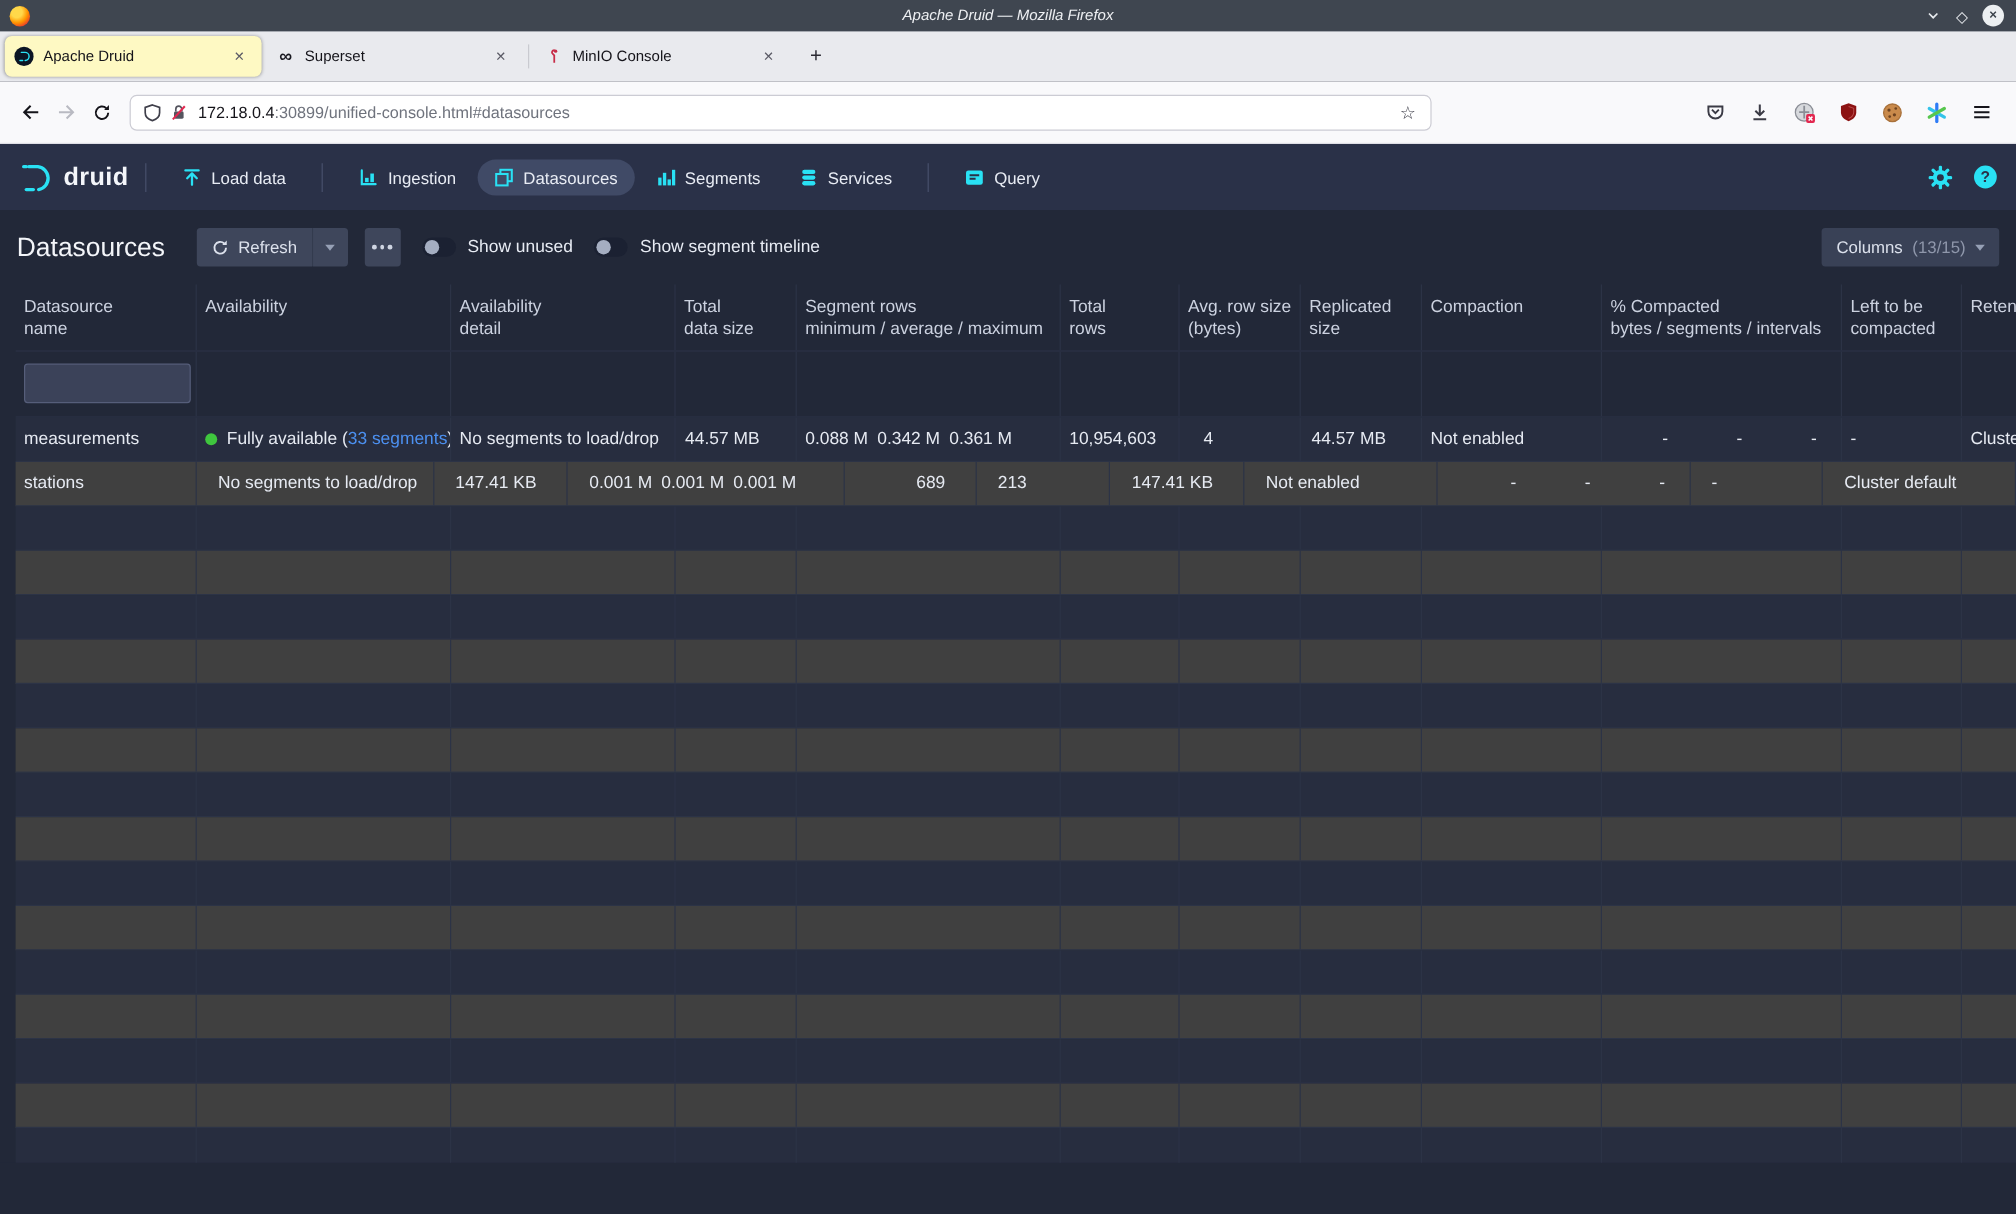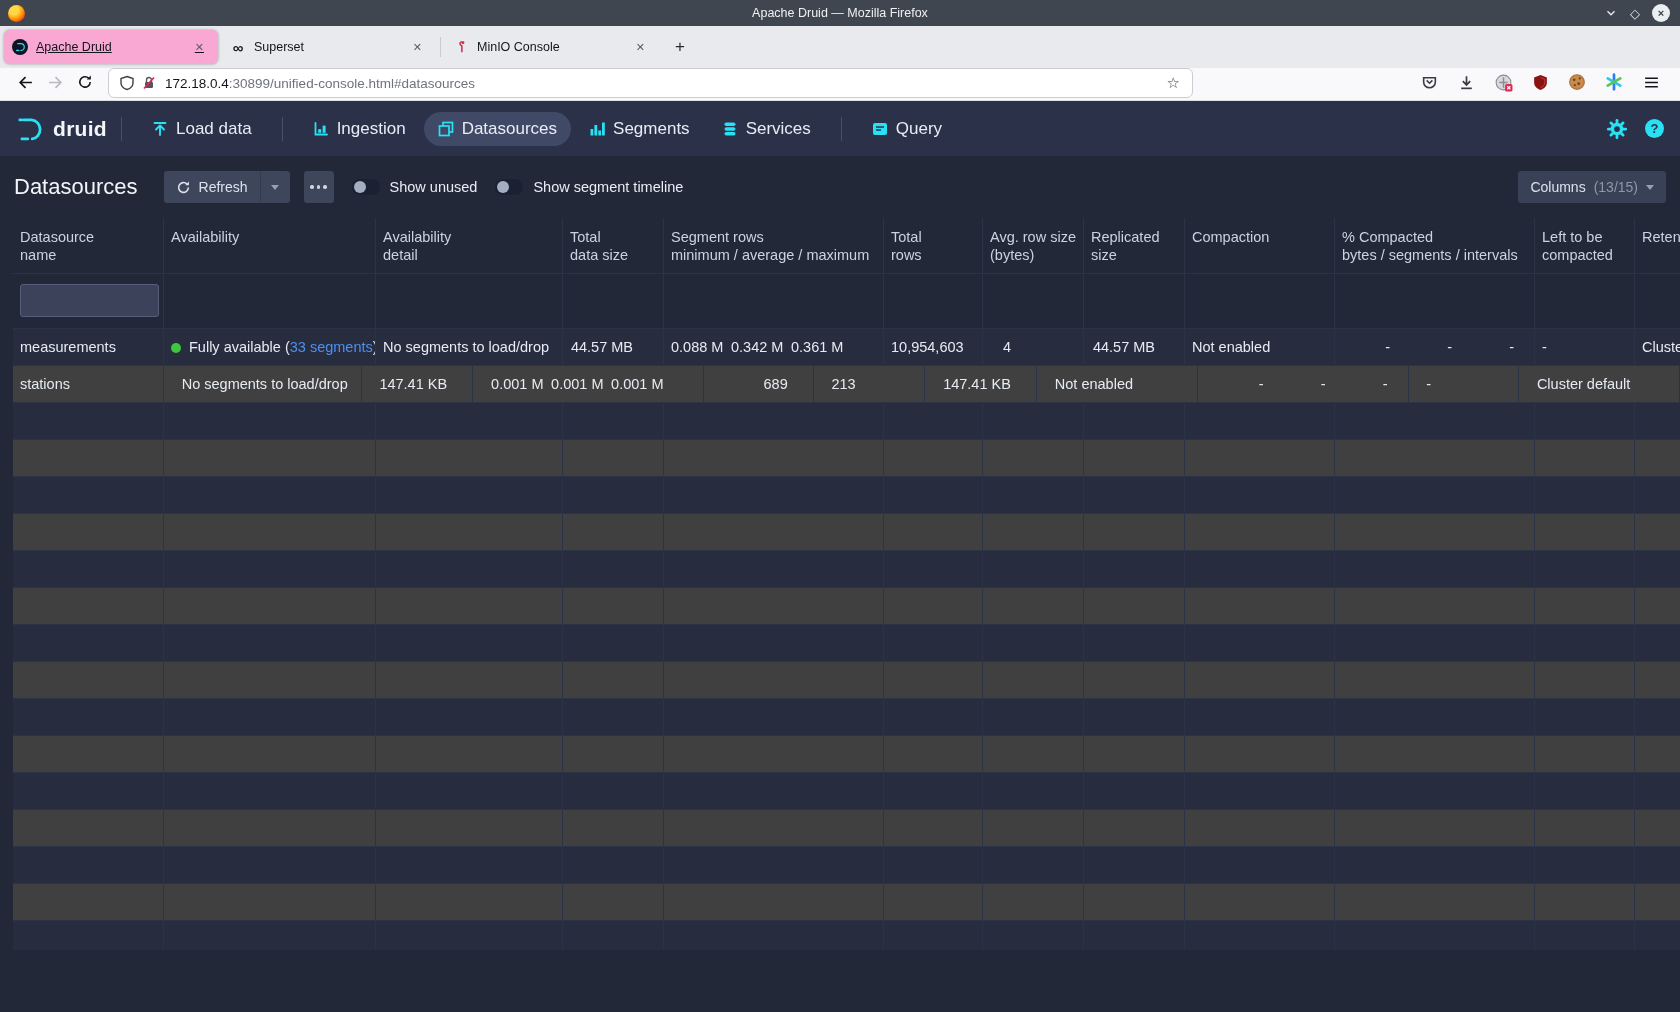--- a/index.html
+++ b/index.html
@@ -10,56 +10,56 @@
     background:#222838; position:relative;
   }
 
   
   #titlebar {
     height:26px; background:#3f4650; color:#eef0f3;
     display:flex; align-items:center; position:relative; font-size:12.5px;
   }
   .fx-logo { width:17px; height:17px; border-radius:50%; margin-left:8px;
     background:radial-gradient(circle at 35% 30%, #ffd84a 0 28%, #ff9500 55%, #e7332c 82%); }
-  #win-title { position:absolute; left:0; right:0; text-align:center; pointer-events:none; }
+  #win-title { position:absolute; left:0; right:0; text-align:center; pointer-events:none;font-style:italic; }
   #win-controls { margin-left:auto; display:flex; align-items:center; gap:12px; padding-right:10px; z-index:2; }
   .win-glyph { color:#e6e9ed; font-size:13px; line-height:1; }
   .win-close { width:18px; height:18px; border-radius:50%; background:#eceff1; color:#3c434b;
     font-size:11px; font-weight:bold; display:flex; align-items:center; justify-content:center; }
 
   #tabbar { height:42px; background:#e9eaee; display:flex; align-items:center; padding-left:4px; }
   .tab { width:214px; height:34px; border-radius:6px; display:flex; align-items:center;
     padding:0 8px; font-size:12.5px; color:#15141a; margin-right:4px; position:relative; }
-  .tab.active { background:#f9a8d4; box-shadow:0 0 3px rgba(0,0,0,.35);text-decoration:underline; }
+  .tab.active { background:#fef9c3; box-shadow:0 0 3px rgba(0,0,0,.35); }
   .tab .fav { width:16px; height:16px; flex:none; margin-right:8px; display:flex; align-items:center; justify-content:center; }
   .tab .t-title { flex:1; overflow:hidden; white-space:nowrap; }
   .tab .t-close { color:#5b5b66; font-size:11px; padding:4px 6px; }
   .tab-sep { width:1px; height:20px; background:#c9cad0; margin-right:4px; }
   #new-tab { font-size:17px; color:#2b2a33; padding:2px 12px; }
   .fav-druid { width:16px; height:16px; border-radius:50%; background:#0c1524; display:flex; align-items:center; justify-content:center; }
   .fav-superset { font-size:15px; font-weight:bold; color:#18181f; line-height:1; }
 
-  #toolbar { height:33px; background:#f9f9fb; border-bottom:1px solid #dfdfe6; display:flex; align-items:flex-start; padding:0 10px; }
+  #toolbar { height:52px; background:#f9f9fb; border-bottom:1px solid #dfdfe6; display:flex; align-items:center; padding:0 10px; }
   .tb-btn { width:30px; height:28px; display:flex; align-items:center; justify-content:center; border-radius:4px; flex:none; }
   #urlbar { width:1085px; height:30px; margin-left:8px; background:#ffffff; border:1px solid #ccccd4;
     border-radius:6px; display:flex; align-items:center; padding:0 10px; font-size:13.5px; }
   #url-text { margin-left:8px; color:#15141a; white-space:nowrap; overflow:hidden; flex:1; }
   #url-text .dim { color:#6f737d; }
   .lock-wrap { position:relative; width:16px; height:16px; margin-left:6px; flex:none; }
   #url-star { margin-left:auto; font-size:15px; color:#3f3f4a; padding:0 2px; }
   #tb-right { margin-left:auto; display:flex; align-items:center; gap:7px; padding-right:4px; }
 
   
   #page { height:849px; position:relative; overflow:hidden; background:#222838; }
 
   #navbar { height:55px; background:#2a3148; display:flex; align-items:center; padding:0 16px; }
   #brand { display:flex; align-items:center; gap:7px; }
   #brand-text { color:#f4f6fa; font-size:21px; letter-spacing:.3px;font-weight:bold; }
   .nav-divider { width:1px; height:24px; background:#47506b; margin:0 14px; flex:none; }
-  .navitem { display:flex; align-items:center; gap:8px; color:#e8ecf4; font-size:17px;
+  .navitem { display:flex; align-items:center; gap:8px; color:#e8ecf4; font-size:14px;
     padding:7px 14px; border-radius:17px; margin:0 2px; white-space:nowrap; }
   .navitem.active { background:#404a66; }
   #nav-right { margin-left:auto; display:flex; align-items:center; gap:18px; }
   #help-btn { width:19px; height:19px; border-radius:50%; background:#29e1f4; color:#2a3148;
     font-size:13px; font-weight:bold; display:flex; align-items:center; justify-content:center; }
 
   #actionbar { height:62px; display:flex; align-items:center; padding:0 14px; }
   #page-title { font-size:22px; color:#f3f5f9; margin-right:26px; }
   .btn { background:#3e465b; color:#dce1ec; height:32px; display:flex; align-items:center;
     font-size:14px; border-radius:3px; }

